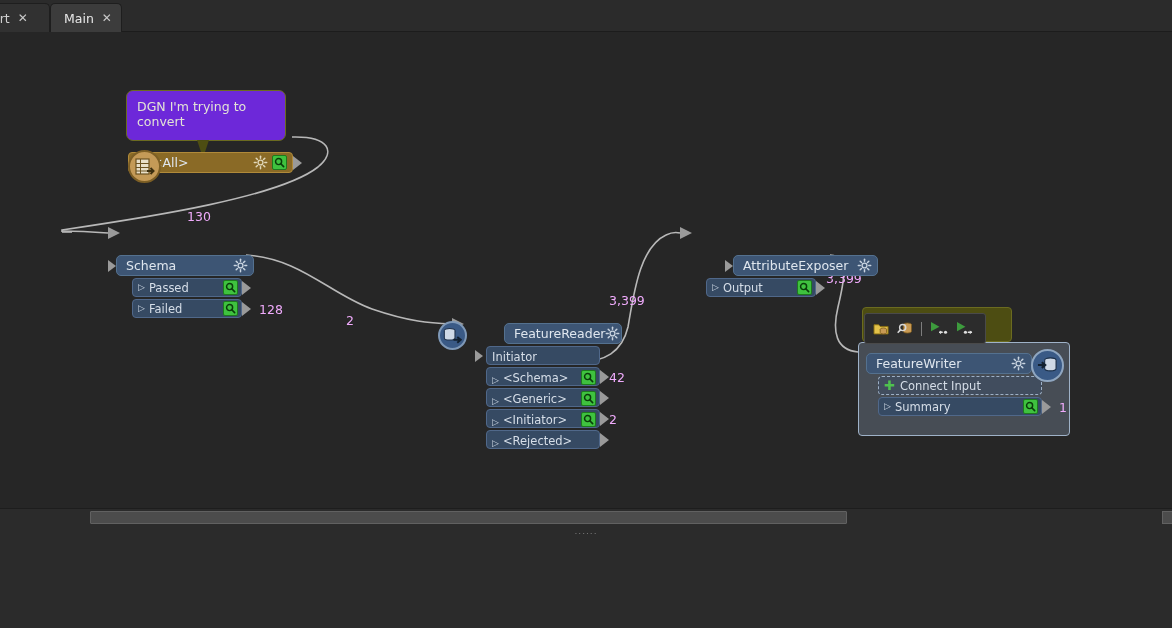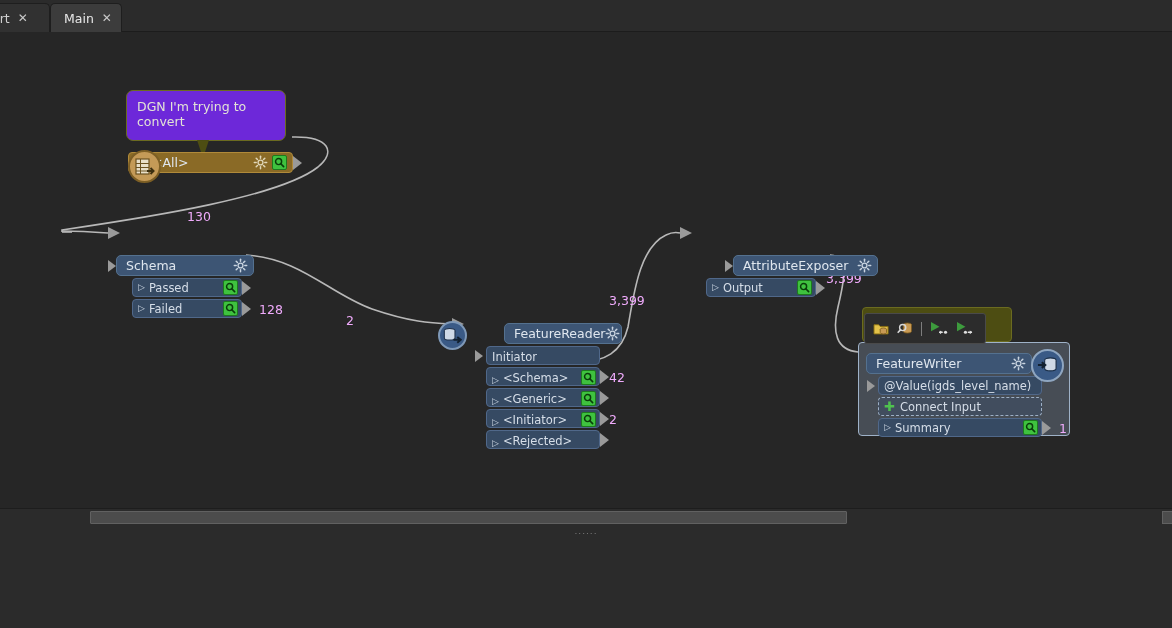--- a/index.html
+++ b/index.html
@@ -502,24 +502,20 @@
             <line x1="8" y1="12.6" x2="8" y2="14.6"></line>
           <line x1="1.4" y1="8" x2="3.4" y2="8"></line>
             <line x1="12.6" y1="8" x2="14.6" y2="8"></line>
           <line x1="3.4" y1="3.4" x2="4.8" y2="4.8"></line>
             <line x1="11.2" y1="11.2" x2="12.6" y2="12.6"></line>
           <line x1="12.6" y1="3.4" x2="11.2" y2="4.8"></line>
             <line x1="4.8" y1="11.2" x2="3.4" y2="12.6"></line>
         </g>
       </svg>
     </div>
-    <div class="port">
-      <span class="painput" style="left:-12px;"></span>
-      <span class="plabel">@Value(igds_level_name)</span>
-    </div>
     <div class="port dashed">
       <span style="color:#4fc24f;font-size:13px;font-weight:bold;margin-right:5px;line-height:1;">✚</span>
       <span class="plabel">Connect Input</span>
     </div>
     <div class="port">
       <span class="tri">▷</span>
       <span class="plabel">Summary</span>
       <span class="pbadge">
         <svg width="11" height="11" viewBox="0 0 12 12">
             <circle cx="5" cy="5" r="3.3" fill="none" stroke="#0a3d0a" stroke-width="1.6"></circle>

